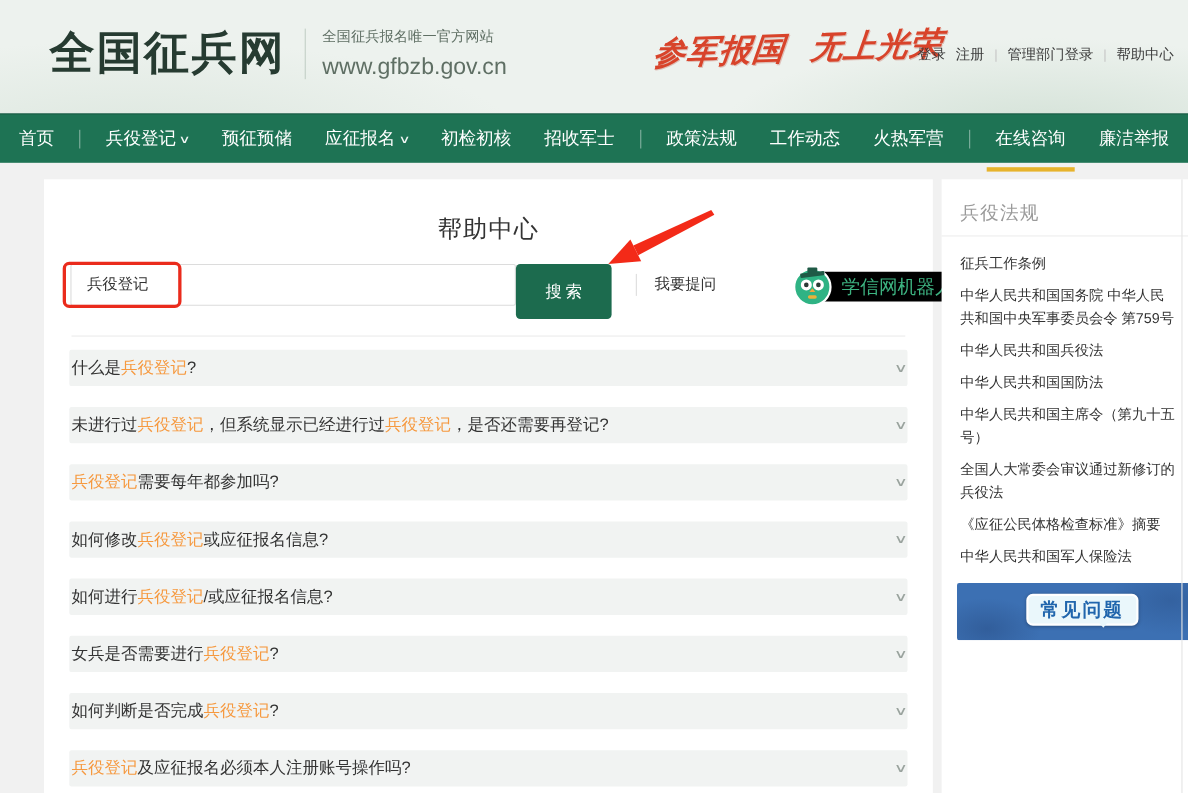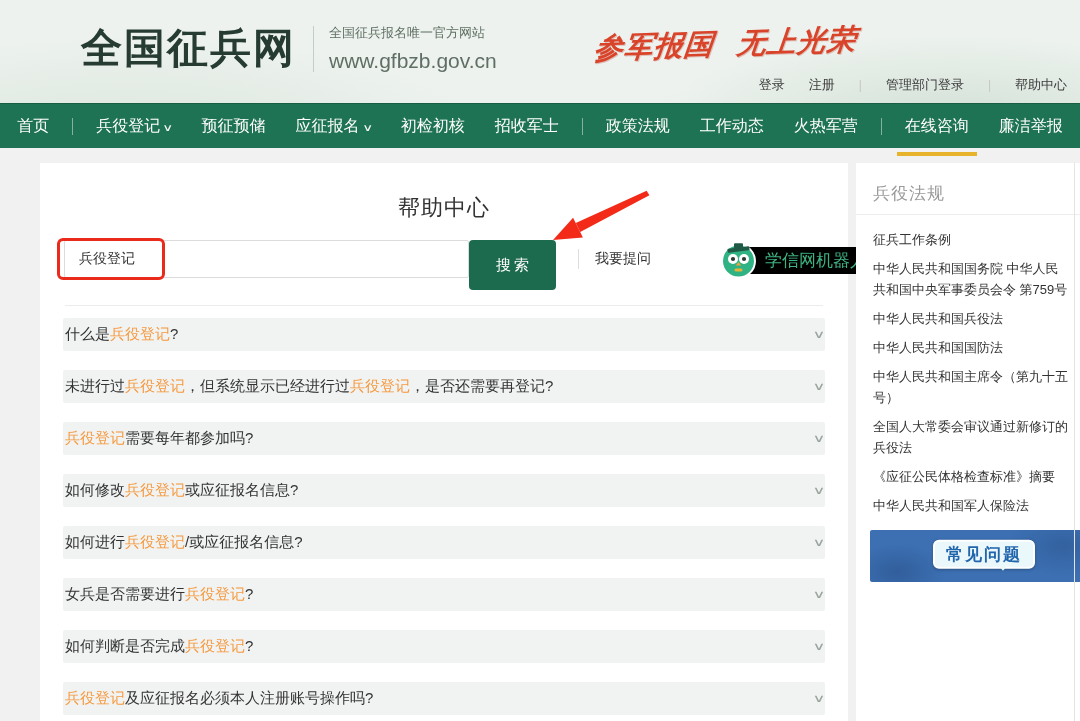--- a/index.html
+++ b/index.html
@@ -6,35 +6,35 @@
   .page{position:relative;width:1080px;height:721px;overflow:hidden;
         background:var(--page-bg,#f1f1f1);
         font-family:"Liberation Sans","DejaVu Sans",sans-serif;color:#333;}
 
   
   .header{position:absolute;left:0;top:0;width:1080px;height:103px;
     background:
       radial-gradient(ellipse 420px 120px at 88% 115%, rgba(190,212,196,.55), transparent 70%),
       radial-gradient(ellipse 500px 140px at 12% 130%, rgba(198,216,202,.45), transparent 70%),
       var(--header-bg,#edf2ee);}
-  .logo-block{position:absolute;left:45px;top:24px;display:flex;align-items:center;margin-left:36px;}
+  .logo-block{position:absolute;left:45px;top:24px;display:flex;align-items:center;}
   .logo-text{font-family:"DejaVu Serif","Liberation Serif",serif;font-weight:700;
     font-size:41px;color:#263b31;letter-spacing:2px;line-height:1;cursor:pointer;}
   .logo-divider{width:1px;height:46px;background:#c3cfc6;margin:0 15px 0 17px;}
   .logo-sub{display:flex;flex-direction:column;justify-content:center;}
   .logo-tagline{font-size:13px;color:#5f6f64;margin-bottom:7px;}
   .logo-url{font-size:21px;color:#5f6f64;}
   .slogan{position:absolute;left:594px;top:30px;width:240px;
     font-family:"DejaVu Serif","Liberation Serif",serif;font-style:italic;font-weight:700;
     font-size:29px;line-height:1;color:var(--slogan-red,#d8432a);
     letter-spacing:1px;word-spacing:12px;white-space:nowrap;
     transform:rotate(-2deg) skewX(-8deg);
     text-shadow:1px 1px 0 rgba(180,40,20,.25);}
-  .top-links{position:absolute;right:13px;top:41px;display:flex;align-items:center;gap:24px;
-    font-size:13px;color:#3c3c3c;margin-top:35px;}
+  .top-links{position:absolute;right:13px;top:41px;display:flex;align-items:center;gap:9px;
+    font-size:13px;color:#3c3c3c;}
   .top-link{cursor:pointer;}
   .top-link-divider{color:#c6c6c6;font-size:12px;}
 
   
   .navbar{position:absolute;left:0;top:103px;width:1080px;height:45px;
     background:var(--nav-green,#1e7354);border-top:1px solid rgba(0,0,0,.18);box-sizing:border-box;}
   .nav-inner{display:flex;justify-content:center;align-items:center;height:100%;gap:16px;}
   .nav-item{position:relative;height:100%;display:flex;align-items:center;gap:4px;
     padding:8px 7px;color:#fff;font-size:16px;cursor:pointer;white-space:nowrap;}
   .nav-item.active::after{content:'';position:absolute;left:-1px;right:-1px;bottom:0;height:4px;

